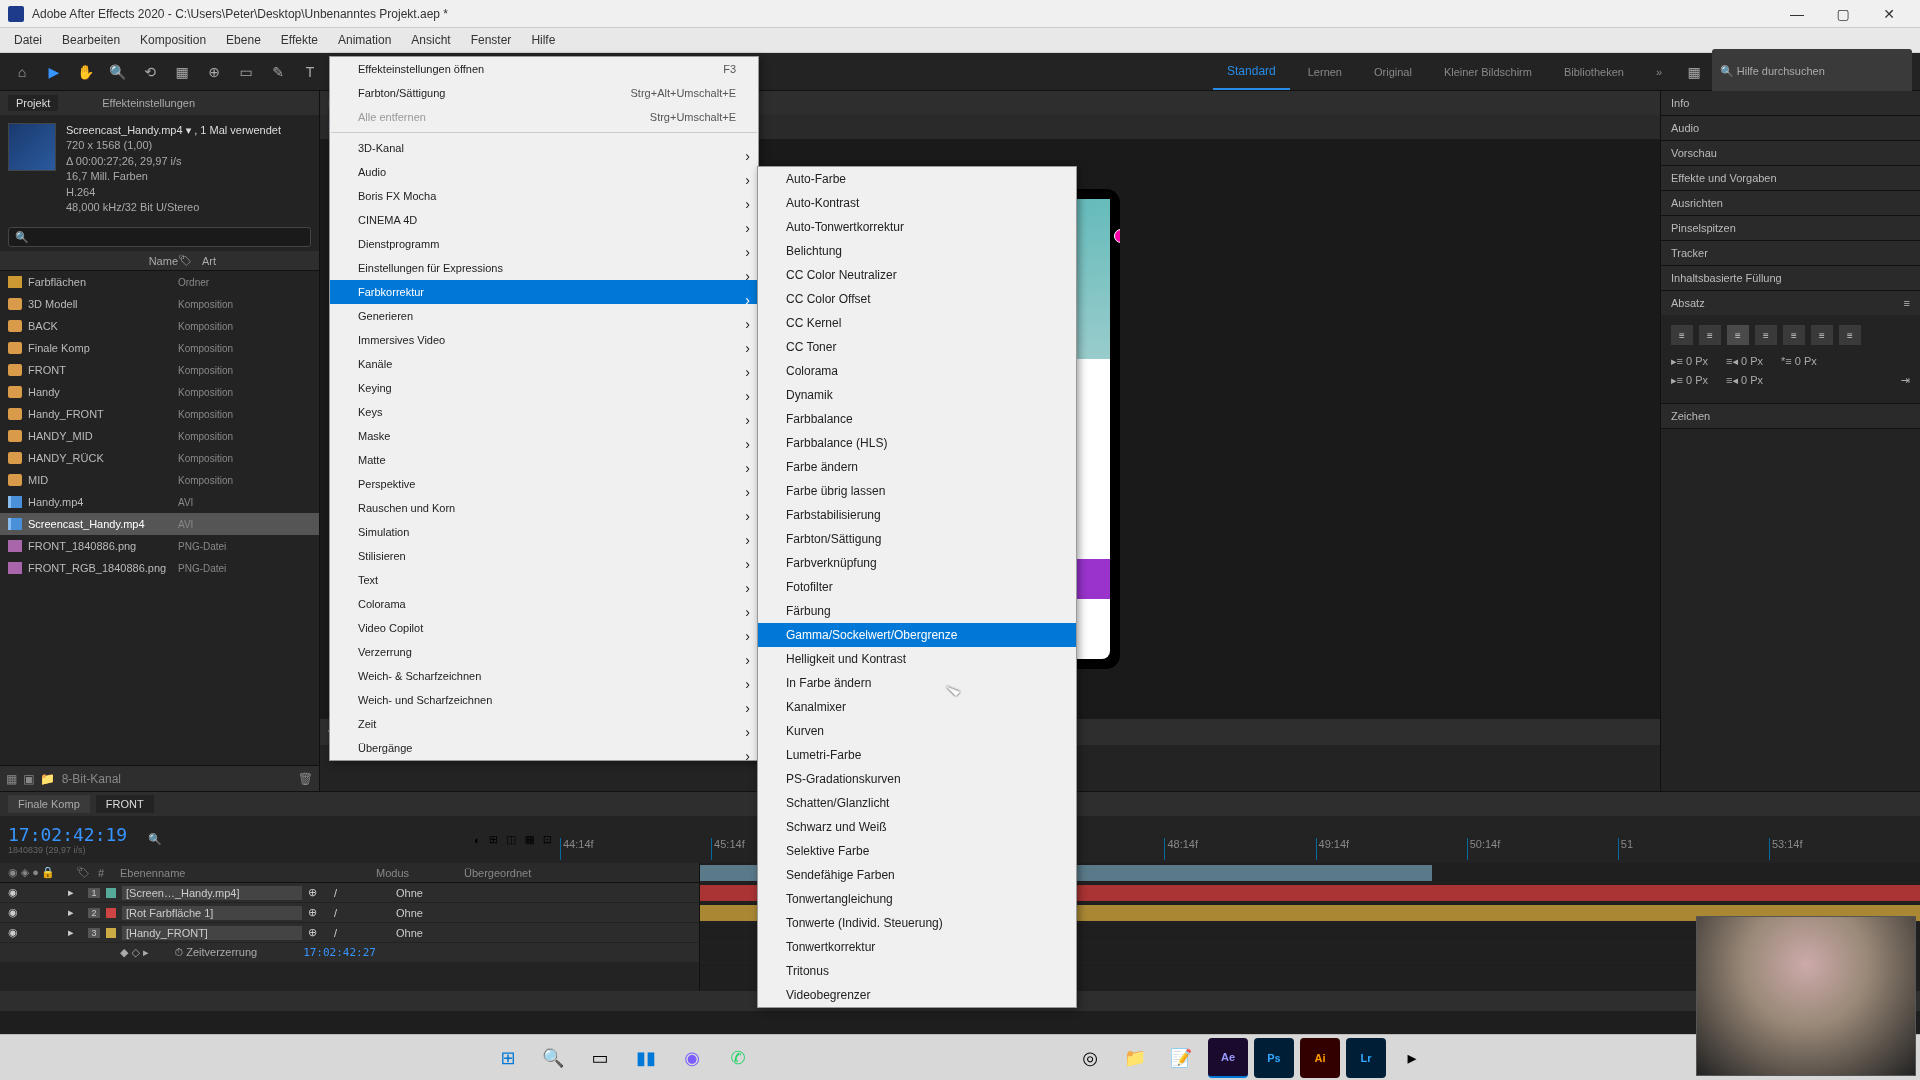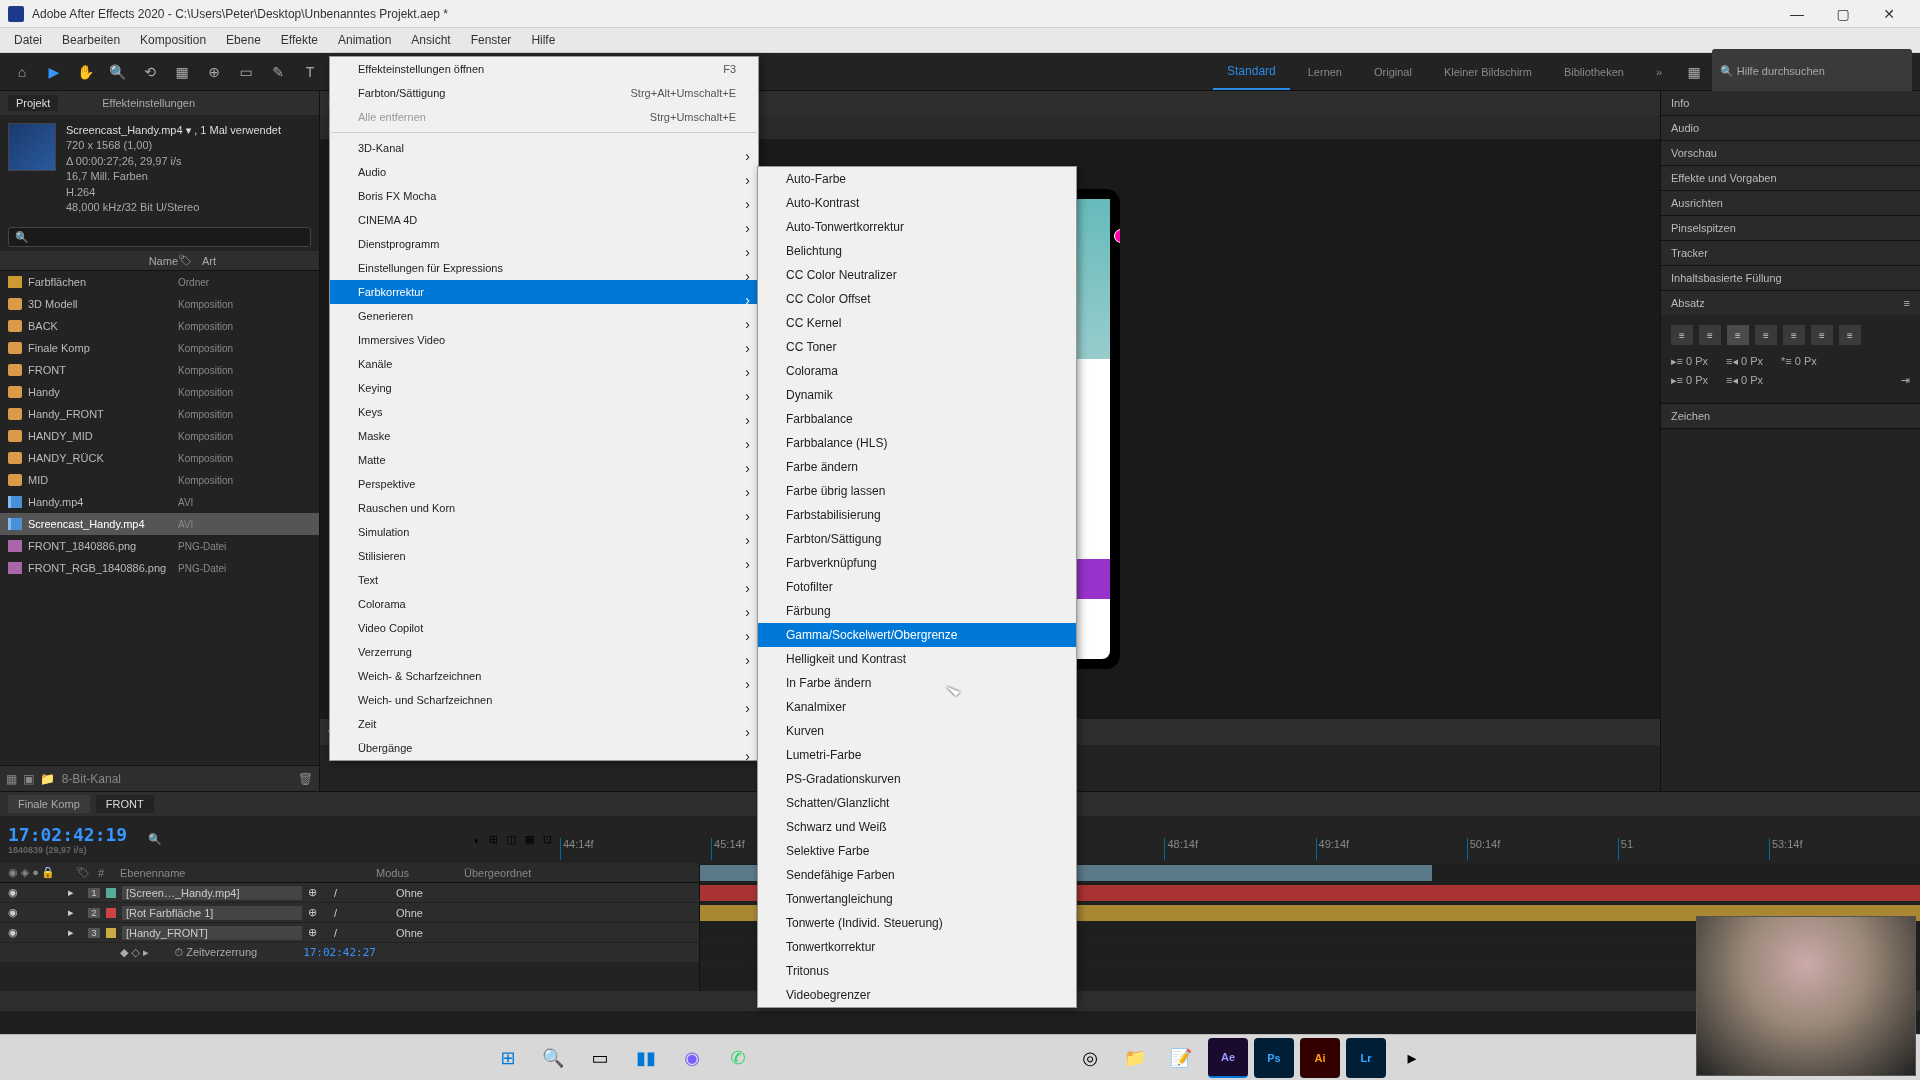--- a/index.html
+++ b/index.html
@@ -77,21 +77,21 @@
 .alignbtn { width: 22px; height: 20px; background: #3a3a3a; display: flex; align-items: center; justify-content: center; color: #ccc; font-size: 10px; }
 .alignbtn.active { background: #4a4a4a; }
 .pxrow { display: flex; gap: 18px; color: #aaa; margin-bottom: 6px; font-size: 10px; }
 
 
 .timeline { height: 220px; background: #232323; border-top: 1px solid #111; display: flex; flex-direction: column; }
 .tltabs { height: 24px; background: #2e2e2e; display: flex; align-items: center; padding: 0 8px; gap: 6px; }
 .tltabs .tt { color: #aaa; padding: 3px 10px; background: #3a3a3a; font-size: 11px; }
 .tltabs .tt.active { background: #232323; color: #ddd; }
 .tlhead { display: flex; }
-.tltime { width: 140px; padding: 8px; font-weight: bold; }
+.tltime { width: 140px; padding: 8px; }
 .tltime .tc { color: #3795ff; font-size: 18px; font-family: monospace; }
 .tltime .tcsub { color: #666; font-size: 9px; }
 .tlsearch { width: 420px; display: flex; align-items: center; padding: 0 8px; gap: 8px; }
 .tlsearch .sicon { color: #888; }
 .tlruler { flex: 1; position: relative; height: 44px; }
 .tlruler .marks { position: absolute; bottom: 0; left: 0; right: 0; height: 22px; display: flex; color: #888; font-size: 9px; }
 .tlruler .marks span { flex: 1; border-left: 1px solid #0369a1; padding-left: 2px; }
 .tllayers { flex: 1; display: flex; }
 .tllayerlist { width: 700px; border-right: 1px solid #111; }
 .tllayerhdr { display: flex; background: #2a2a2a; height: 20px; align-items: center; padding: 0 8px; color: #888; font-size: 10px; gap: 8px; border-bottom: 1px solid #111; }

